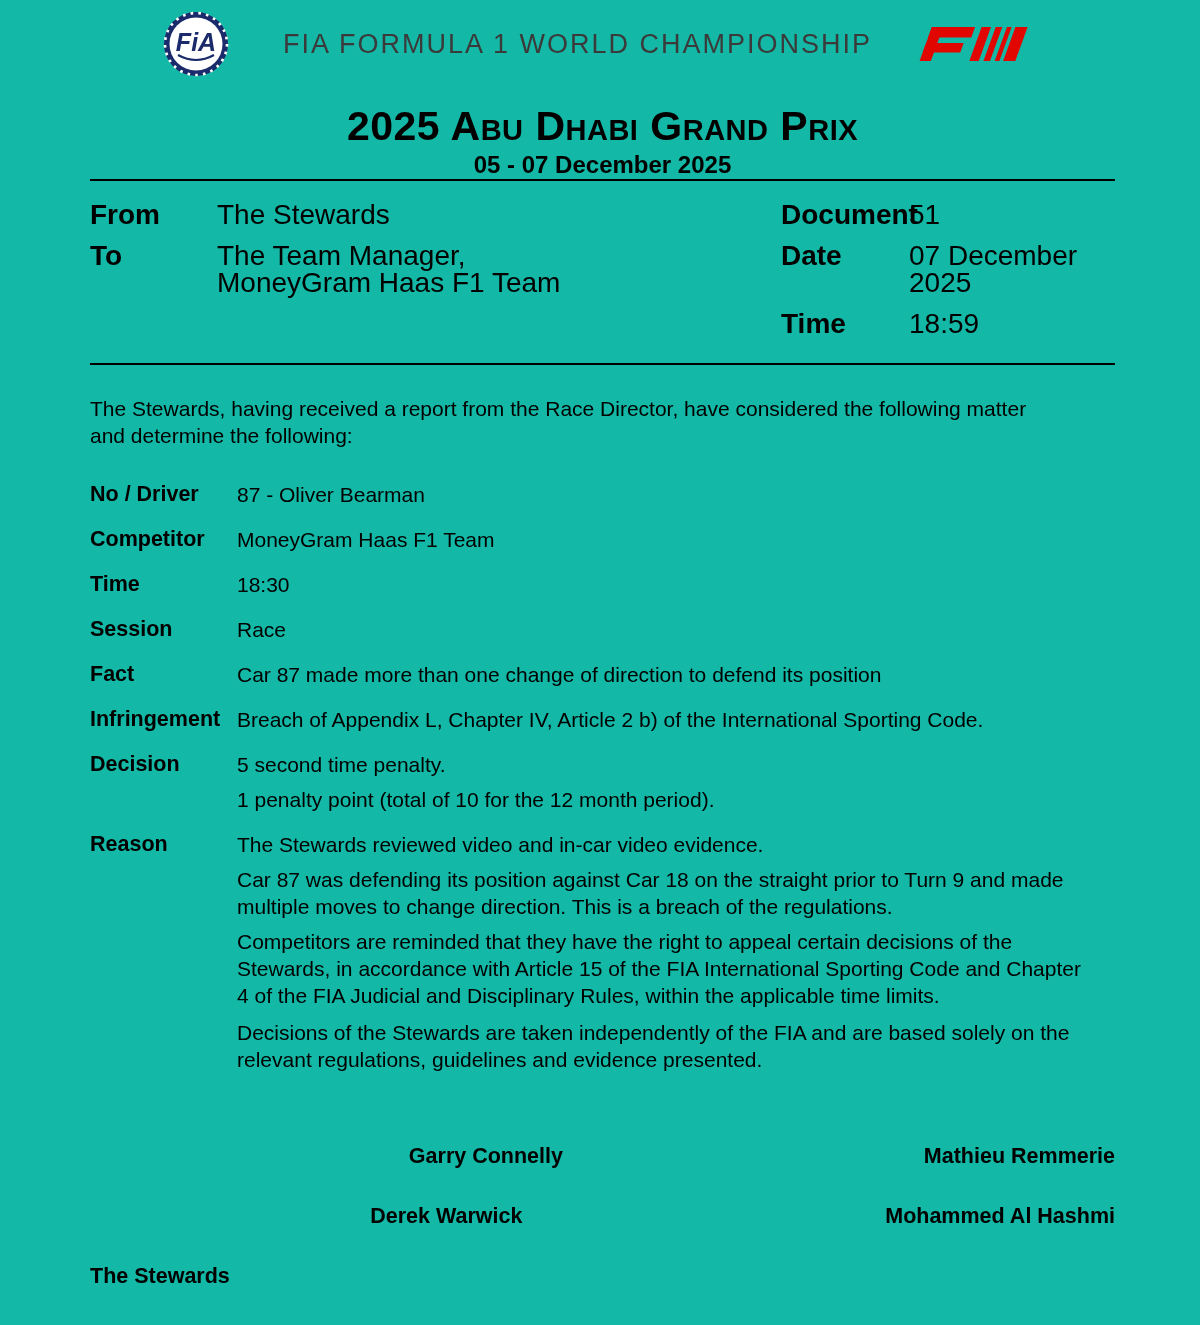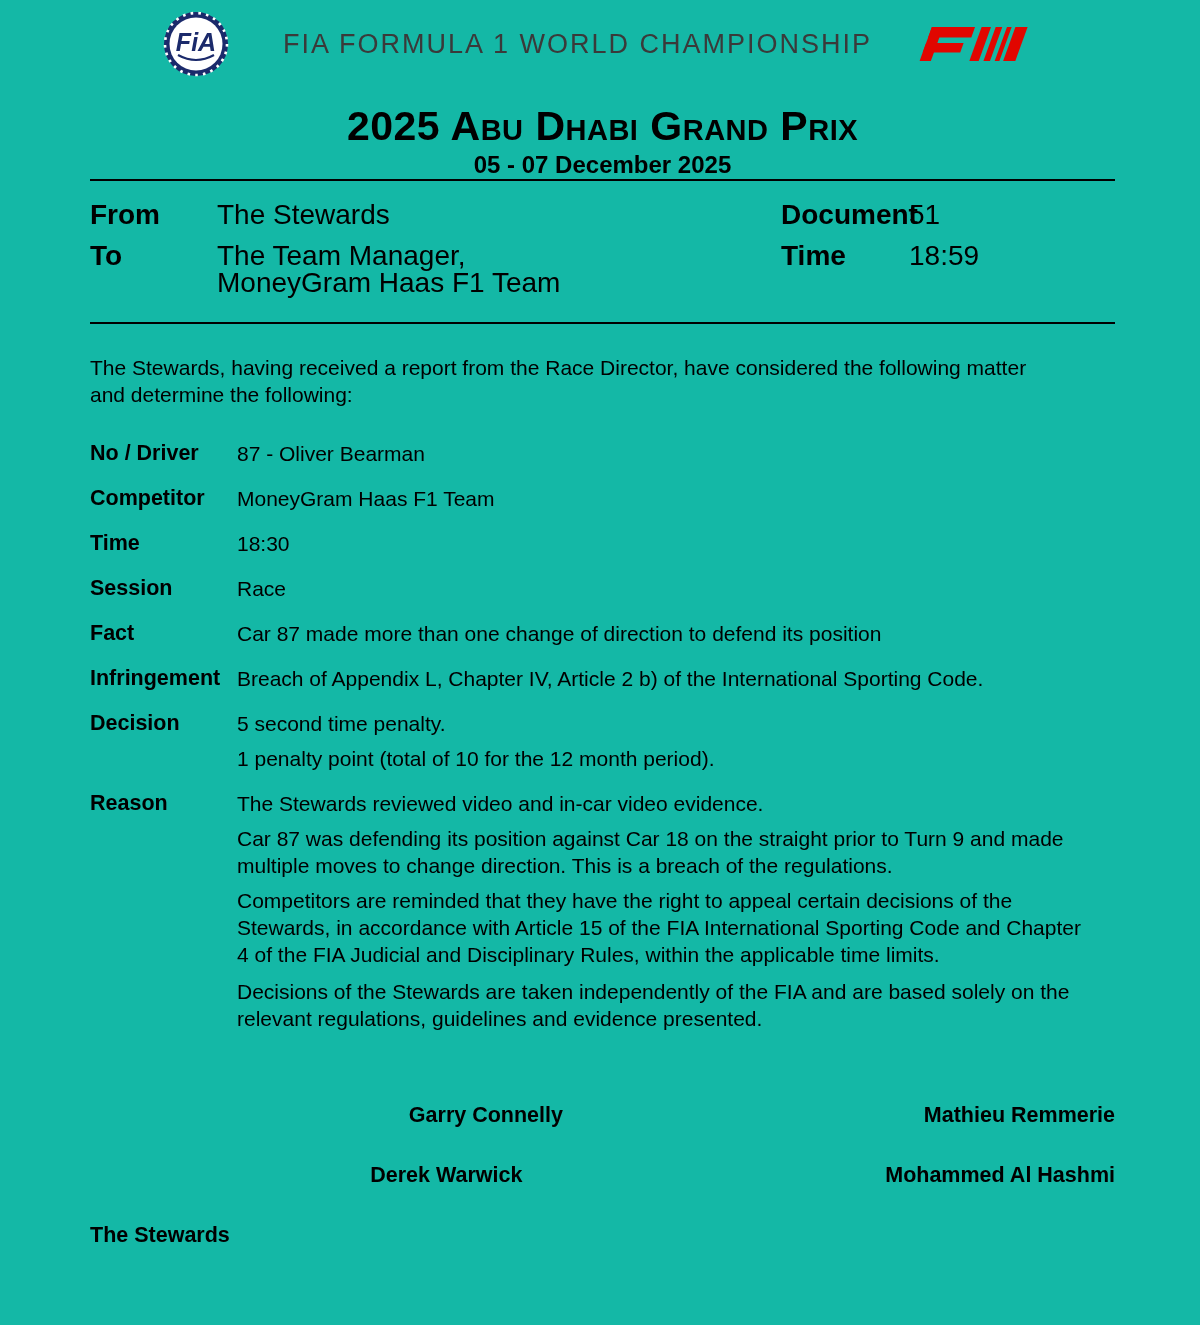--- a/index.html
+++ b/index.html
@@ -163,20 +163,24 @@
           <span>MoneyGram Haas F1 Team</span>
         </span>
       </div>
     </div>
     <div class="meta-right">
       <div class="meta-row">
         <span class="meta-label">Document</span>
         <span class="meta-value">51</span>
       </div>
       <div class="meta-row">
+        <span class="meta-label">Date</span>
+        <span class="meta-value">07 December 2025</span>
+      </div>
+      <div class="meta-row">
         <span class="meta-label">Time</span>
         <span class="meta-value">18:59</span>
       </div>
     </div>
   </section>
 
   <hr class="rule">
 
   <p class="intro">The Stewards, having received a report from the Race Director, have considered the following matter and determine the following:</p>
 

